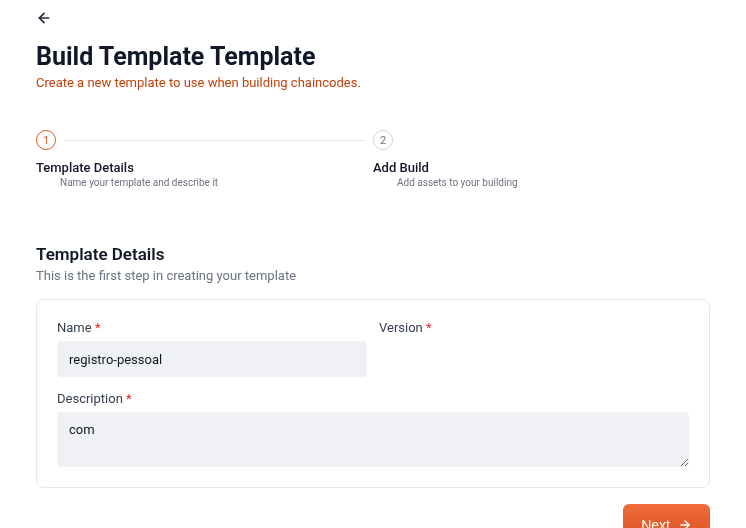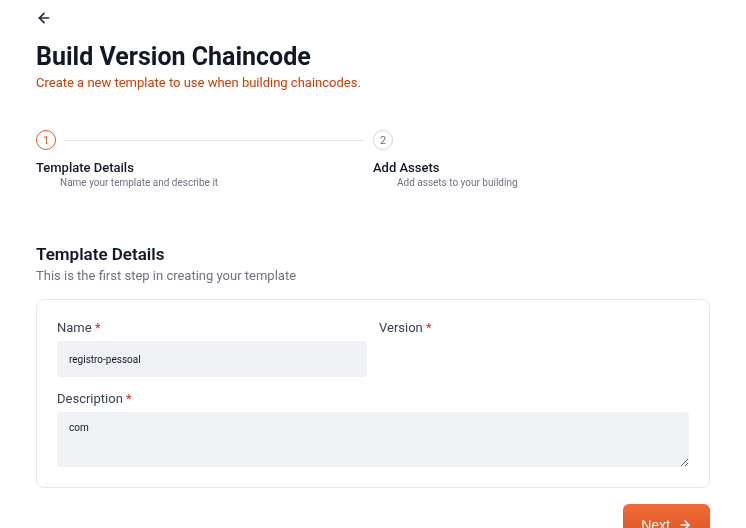--- a/index.html
+++ b/index.html
@@ -126,21 +126,21 @@
     }
     .required {
       color: #dc2626;
     }
     .text-input, .textarea {
       width: 100%;
       background: #eff1f4;
       border: none;
       border-radius: 4px;
       padding: 10px 12px;
-      font-size: 10px;
+      font-size: 13px;
       color: #111827;
       font-family: inherit;
       outline: none;
     }
     .text-input {
       height: 36px;
     }
     .textarea {
       height: 55px;
       resize: both;
@@ -173,37 +173,37 @@
 
 
 
 <button class="back-btn">
   <svg viewBox="0 0 24 24" fill="none" stroke="currentColor" stroke-width="2.5" stroke-linecap="round" stroke-linejoin="round">
     <line x1="19" y1="12" x2="5" y2="12"></line>
     <polyline points="12 19 5 12 12 5"></polyline>
   </svg>
 </button>
 
-<h1 class="title">Build Version Chaincode</h1>
+<h1 class="title">Build Template Template</h1>
 <p class="subtitle">Create a new template to use when building chaincodes.</p>
 
 <div class="stepper">
   <div class="step active">
     <div class="step-circle-row">
       <div class="step-circle">1</div>
       <div class="step-line"></div>
     </div>
     <div class="step-title">Template Details</div>
     <div class="step-desc">Name your template and describe it</div>
   </div>
   <div class="step">
     <div class="step-circle-row">
       <div class="step-circle">2</div>
     </div>
-    <div class="step-title">Add Assets</div>
+    <div class="step-title">Add Build</div>
     <div class="step-desc">Add assets to your building</div>
   </div>
 </div>
 
 <h2 class="section-title">Template Details</h2>
 <p class="section-desc">This is the first step in creating your template</p>
 
 <div class="card">
   <div class="field-row">
     <div class="field">

